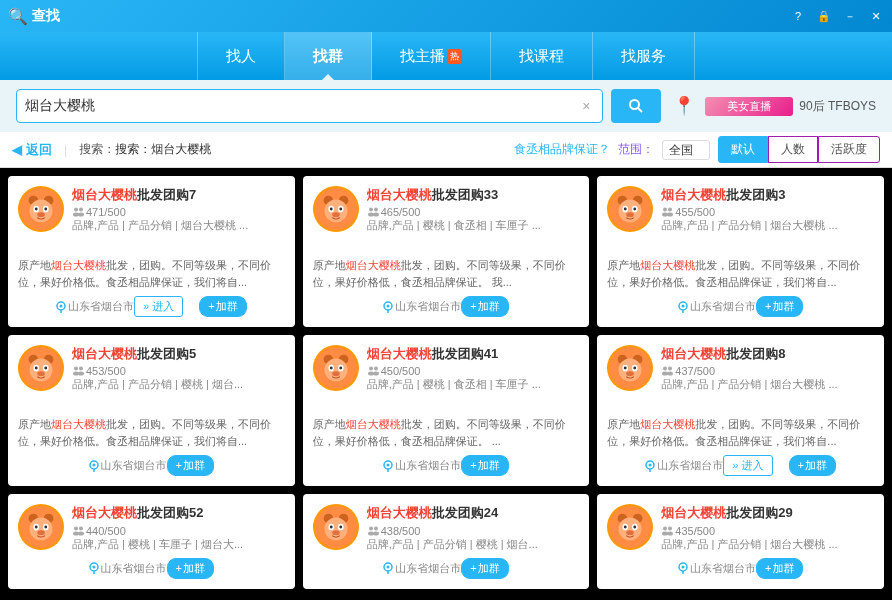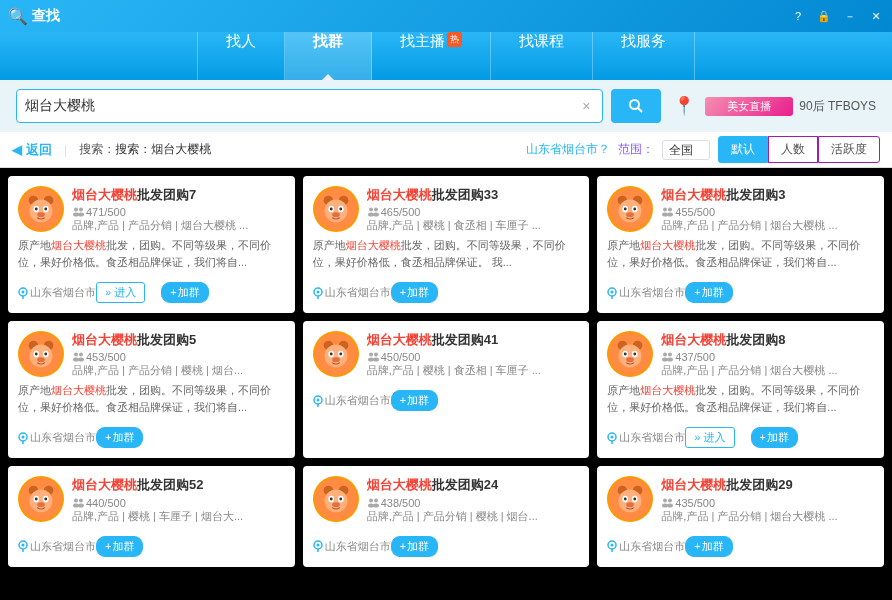--- a/index.html
+++ b/index.html
@@ -49,21 +49,21 @@
       align-items: center;
       justify-content: center;
       gap: 0;
     }
     .nav-item {
       color: white;
       font-size: 15px;
       padding: 0 28px;
       height: 48px;
       display: flex;
-      align-items: flex-start;
+      align-items: center;
       cursor: pointer;
       position: relative;
       border-right: 1px solid rgba(255,255,255,0.3);
     }
     .nav-item:first-child { border-left: 1px solid rgba(255,255,255,0.3); }
     .nav-item.active {
       background: rgba(255,255,255,0.2);
       font-weight: bold;
     }
     .nav-item.active::after {
@@ -293,27 +293,28 @@
       text-overflow: ellipsis;
     }
     .card-desc {
       font-size: 11px;
       color: #666;
       line-height: 1.5;
       display: -webkit-box;
       -webkit-line-clamp: 2;
       -webkit-box-orient: vertical;
       overflow: hidden;
+      margin-top: 20px;
     }
     .card-desc .highlight { color: #f44336; }
     .card-footer {
       display: flex;
       align-items: center;
-      justify-content: flex-start;
-      margin-top: 8px;
+      justify-content: center;
+      margin-top: 2px;
     }
     .card-location {
       color: #888;
       font-size: 11px;
       display: flex;
       align-items: center;
       gap: 2px;
     }
     .card-actions {
       display: flex;
@@ -392,21 +393,21 @@
 
 <div class="filter-bar">
   <div class="back-btn">
     <span>◀</span>
     <span>返回</span>
   </div>
   <span style="color:#ddd;margin:0 4px;">|</span>
   <span class="search-info">
     搜索：<span style="color:#333;">搜索：烟台大樱桃</span>
   </span>
-  <span class="not-found">山东省烟台市？</span>
+  <span class="not-found">食丞相品牌保证？</span>
   <span class="range-label">范围：</span>
   <div style="position:relative;display:inline-block;">
     <select class="range-select">
       <option>全国</option>
       <option>本地</option>
     </select>
   </div>
   <div class="sort-tabs">
     <div class="sort-tab active">默认</div>
     <div class="sort-tab">人数</div>
@@ -619,20 +620,21 @@
               <circle cx="4" cy="3.5" r="2" fill="#aaa"></circle>
               <ellipse cx="4" cy="8.5" rx="3" ry="2" fill="#aaa"></ellipse>
               <circle cx="9" cy="3.5" r="2" fill="#aaa"></circle>
               <ellipse cx="9" cy="8.5" rx="3" ry="2" fill="#aaa"></ellipse>
             </svg>
           450/500
         </div>
         <div class="card-tags">品牌,产品 | 樱桃 | 食丞相 | 车厘子 ...</div>
       </div>
     </div>
+    <div class="card-desc">原产地<span class="highlight">烟台大樱桃</span>批发，团购。不同等级果，不同价位，果好价格低，食丞相品牌保证。&nbsp;...</div>
     <div class="card-footer">
       <div class="card-location">
         <svg width="10" height="12" viewBox="0 0 10 12">
             <ellipse cx="5" cy="5" rx="4" ry="4" fill="none" stroke="#29b6f6" stroke-width="1.5"></ellipse>
             <circle cx="5" cy="5" r="1.5" fill="#29b6f6"></circle>
             <line x1="5" y1="9" x2="5" y2="12" stroke="#29b6f6" stroke-width="1.5"></line>
           </svg>
         山东省烟台市
       </div>
       <div class="card-actions">

